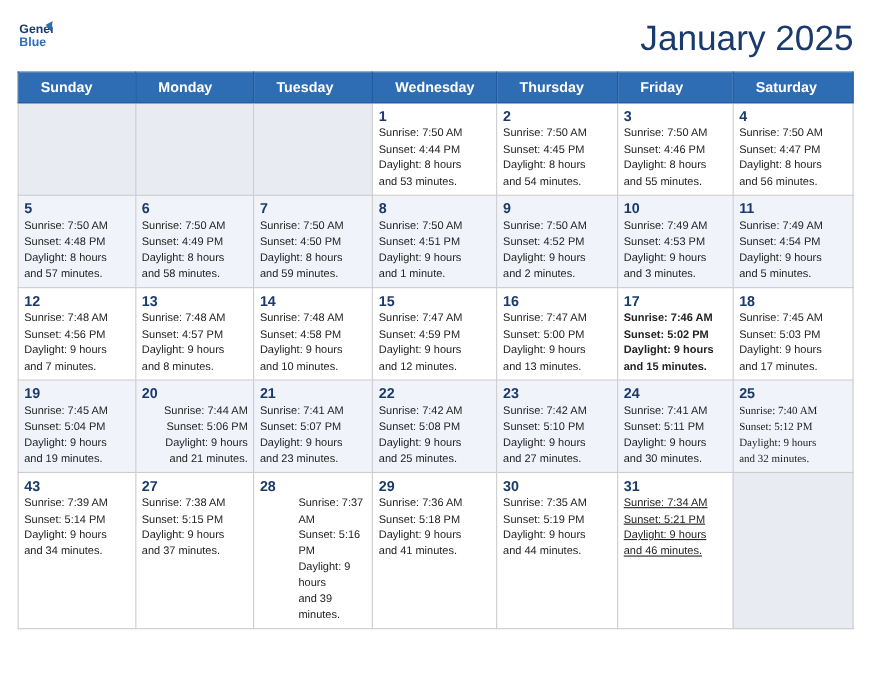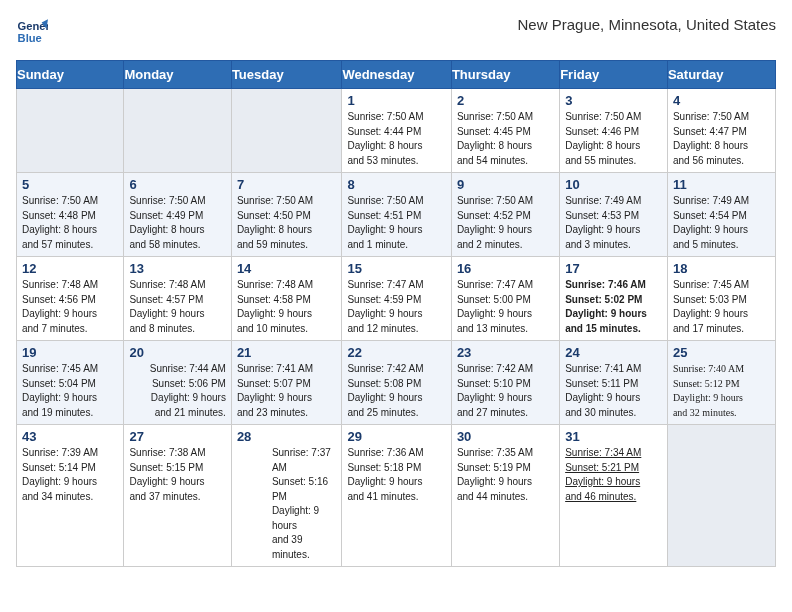--- a/index.html
+++ b/index.html
@@ -39,21 +39,21 @@
     }
     table {
       width: 100%;
       border-collapse: collapse;
       border: 1px solid #ccc;
     }
     thead tr th {
       background: #2e6db4;
       color: #fff;
       font-size: 13px;
-      padding: 6px 0;
+      padding: 6px 20px;
       text-align: left;
       font-weight: bold;
       border: 1px solid #2258a0;
     }
     tbody tr td {
       vertical-align: top;
       border: 1px solid #ccc;
       padding: 4px 5px;
       font-size: 10.5px;
       color: #222;
@@ -87,21 +87,21 @@
 
 <div class="header-area">
   <div class="logo">
     <svg class="logo-icon" viewBox="0 0 40 40">
       <text x="2" y="18" font-size="14" font-weight="bold" fill="#1a3a6b" font-family="Arial">General</text>
       <text x="2" y="32" font-size="14" font-weight="bold" fill="#2e6db4" font-family="Arial">Blue</text>
       <polygon points="32,8 40,4 38,16" fill="#2e6db4"></polygon>
     </svg>
   </div>
   <div class="title-area">
-    <div class="calendar-subtitle">New Prague, Minnesota, United States</div>
+    <div class="calendar-title">January 2025</div>
   </div>
 </div>
 
 <table>
   <thead>
     <tr>
     <th>Sunday</th>
         <th>Monday</th>
         <th>Tuesday</th>
         <th>Wednesday</th>

